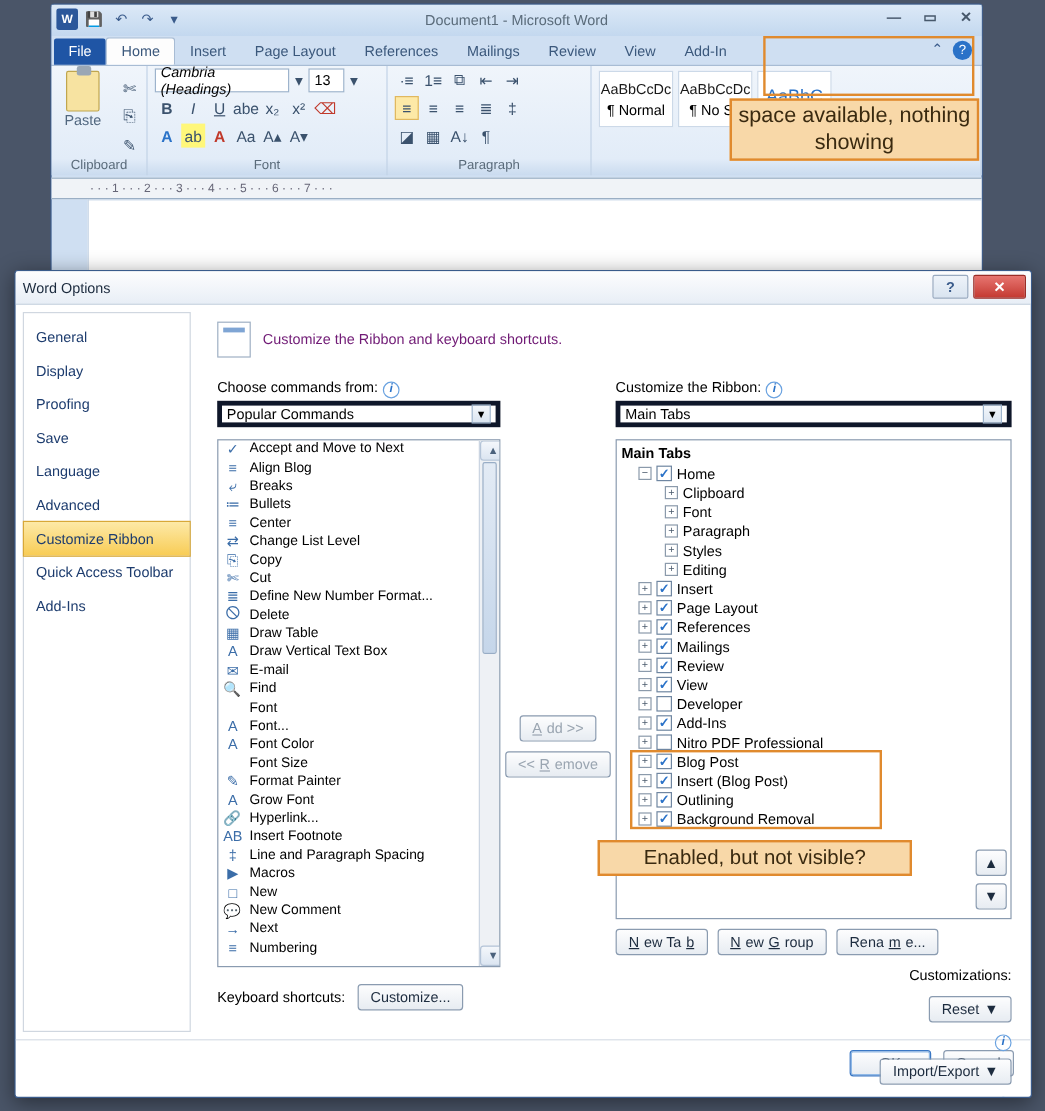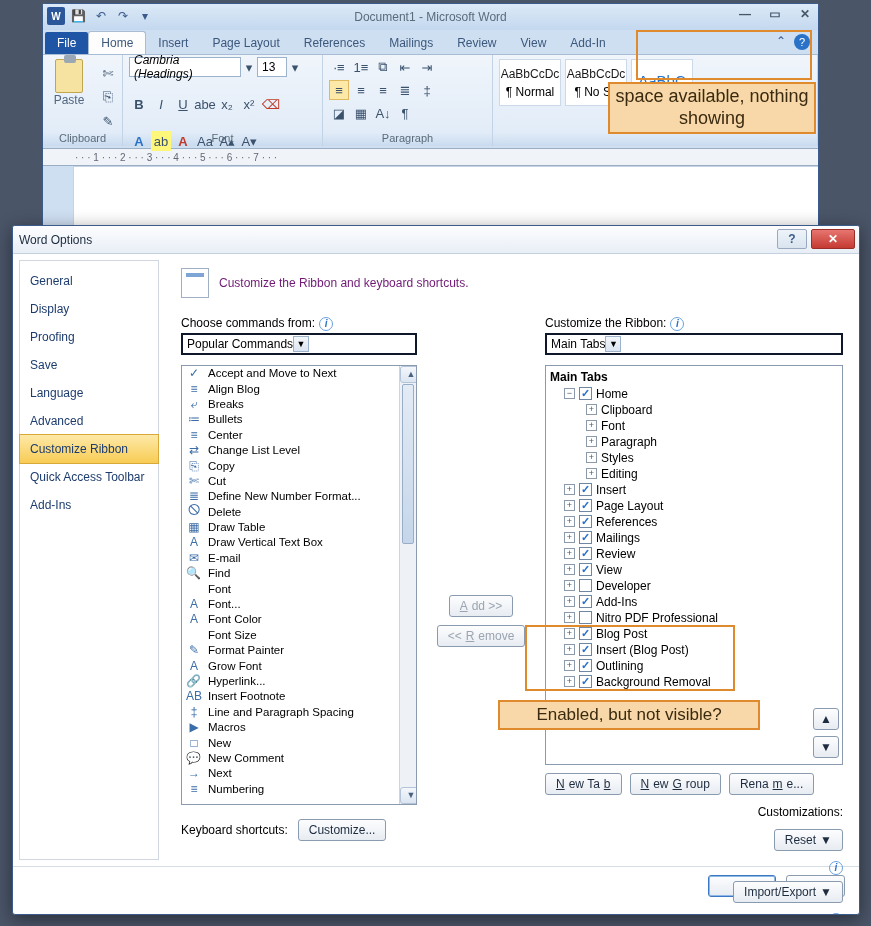--- a/index.html
+++ b/index.html
@@ -18,21 +18,21 @@
 .tab { padding:4px 12px; color:#3b587c; }
 .tab.file { background:#1f55a5; color:#fff; margin-left:2px; border-radius:2px 2px 0 0; }
 .tab.active { background:#fdfdfd; border:1px solid #a8bcd4; border-bottom:none; border-radius:3px 3px 0 0; }
 .ribbon-help { position:absolute; right:8px; top:30px; display:flex; gap:8px; color:#3a5b8b; }
 .ribbon-body { background:linear-gradient(#f0f5fb,#e2ecf8 85%,#cadbef); height:92px; border-top:1px solid #a8bcd4; display:flex; }
 .rgroup { border-right:1px solid #c2d3e6; padding:2px 6px 0 6px; display:flex; flex-direction:column; position:relative; }
 .rgroup-label { text-align:center; color:#5a6b7a; font-size:11px; position:absolute; bottom:2px; left:0; right:0; }
 .clip-icon { width:40px; height:50px; display:flex; flex-direction:column; align-items:center; justify-content:center; color:#51677f; }
 .clip-icon .board { width:28px; height:34px; background:#f7e3a1; border:1px solid #c0a64e; border-radius:2px; position:relative; margin-top:2px; }
 .clip-icon .board:before { content:""; position:absolute; top:-5px; left:8px; width:12px; height:8px; background:#9aa7b5; border-radius:2px; }
-.font-row { display:flex; align-items:flex-start; gap:2px; margin-bottom:17px; }
+.font-row { display:flex; align-items:flex-start; gap:2px; margin-bottom:3px; }
 .font-name { width:112px; height:20px; background:#fff; border:1px solid #9db3cc; padding:0 4px; display:flex; align-items:center; font-style:italic; font-size:11px; }
 .font-size { width:30px; height:20px; background:#fff; border:1px solid #9db3cc; padding:0 4px; display:flex; align-items:center; font-size:11px; }
 .smallbtn { width:20px; height:20px; display:flex; align-items:center; justify-content:center; color:#3b526d; border:1px solid transparent; font-size:13px; }
 .para-row { display:flex; gap:2px; margin-bottom:3px; }
 .styles-preview { display:flex; gap:4px; padding-top:2px; }
 .style-box { width:62px; height:47px; background:#fff; border:1px solid #ccd9e8; display:flex; flex-direction:column; align-items:center; justify-content:center; font-size:11px; }
 .style-box .samp { color:#1a1a1a; font-size:12px; margin-bottom:4px; }
 .ruler { height:18px; background:#f0f3f7; border-top:1px solid #9aaec4; border-bottom:1px solid #9aaec4; margin-top:2px; color:#667; font-size:10px; padding-left:32px; letter-spacing:0; display:flex; align-items:center;}
 .doc-area { height:64px; background:#fff; margin-left:30px; border-left:1px solid #c5d4e5; border-top:1px solid #c5d4e5; }
 
@@ -51,25 +51,25 @@
 .dlg-close { width:44px; height:20px; background:linear-gradient(#e77570,#c43a32); border:1px solid #9a2d27; border-radius:2px; margin-top:3px; margin-right:4px; display:flex; align-items:center; justify-content:center; color:#fff; font-weight:bold; }
 .dlg-body { display:flex; height:612px; }
 .dlg-nav { width:140px; border-right:1px solid #d8dee6; padding:6px 0; margin:6px; background:#fff; border:1px solid #d0d7e0; }
 .dlg-nav .item { padding:7px 10px; color:#1d3c6e; cursor:default; }
 .dlg-nav .item.sel { background:linear-gradient(#fde9a7,#f8cc55); border:1px solid #d8a838; margin:-1px; }
 .dlg-main { flex:1; padding:14px 16px 8px 16px; position:relative; }
 .dlg-heading { display:flex; align-items:center; gap:10px; margin-bottom:18px; }
 .dlg-heading-icon { width:28px; height:30px; background:#fff; border:1px solid #9fb0c4; position:relative; }
 .dlg-heading-icon:before { content:""; position:absolute; left:4px; top:4px; right:4px; height:4px; background:#7fa5d4; }
 .label-small { font-size:11.5px; }
-.cols { display:flex; gap:24px; }
+.cols { display:flex; gap:8px; }
 .col-left { width:236px; }
 .col-mid { width:80px; display:flex; flex-direction:column; align-items:center; justify-content:center; gap:8px; }
 .col-right { flex:1; }
-.select { height:22px; width:100%; background:#fff; border:2px solid #0f172a; display:flex; align-items:center; padding:0 4px; margin-top:2px; }
+.select { height:22px; width:100%; background:#fff; border:4px solid #0f172a; display:flex; align-items:center; justify-content:space-between; padding:0 4px; margin-top:2px; }
 .select .arrow { width:16px; height:16px; background:linear-gradient(#f4f7fb,#dbe5f1); border:1px solid #9db3cc; display:flex; align-items:center; justify-content:center; font-size:9px; }
 .listbox { margin-top:10px; height:440px; border:1px solid #8a9bb0; background:#fff; overflow:hidden; position:relative; }
 .listbox .scroll { position:absolute; right:0; top:0; bottom:0; width:17px; background:#eef1f5; border-left:1px solid #cbd5e2; }
 .listbox .scroll .thumb { position:absolute; left:2px; right:2px; top:18px; height:160px; background:linear-gradient(#e3ebf5,#c5d6ea); border:1px solid #98adc6; border-radius:2px; }
 .listbox .scroll .btn { position:absolute; left:0; right:0; height:17px; background:linear-gradient(#f4f7fb,#dbe5f1); border:1px solid #b4c4d8; display:flex; align-items:center; justify-content:center; font-size:9px; color:#4b627c; }
 .cmd-row { display:flex; align-items:center; gap:6px; height:15.4px; padding:0 4px; }
 .cmd-row .ic { width:16px; height:14px; display:flex; align-items:center; justify-content:center; color:#3b6da8; font-size:12px; flex:0 0 16px; }
 .cmd-row .txt { flex:1; white-space:nowrap; overflow:hidden; text-overflow:ellipsis; font-size:11.5px; }
 .cmd-row .sub { width:12px; text-align:center; color:#5a6b7a; font-size:9px; }
 .tree { margin-top:10px; height:400px; border:1px solid #8a9bb0; background:#fff; padding:2px 4px; overflow:hidden; font-size:11.5px; }

